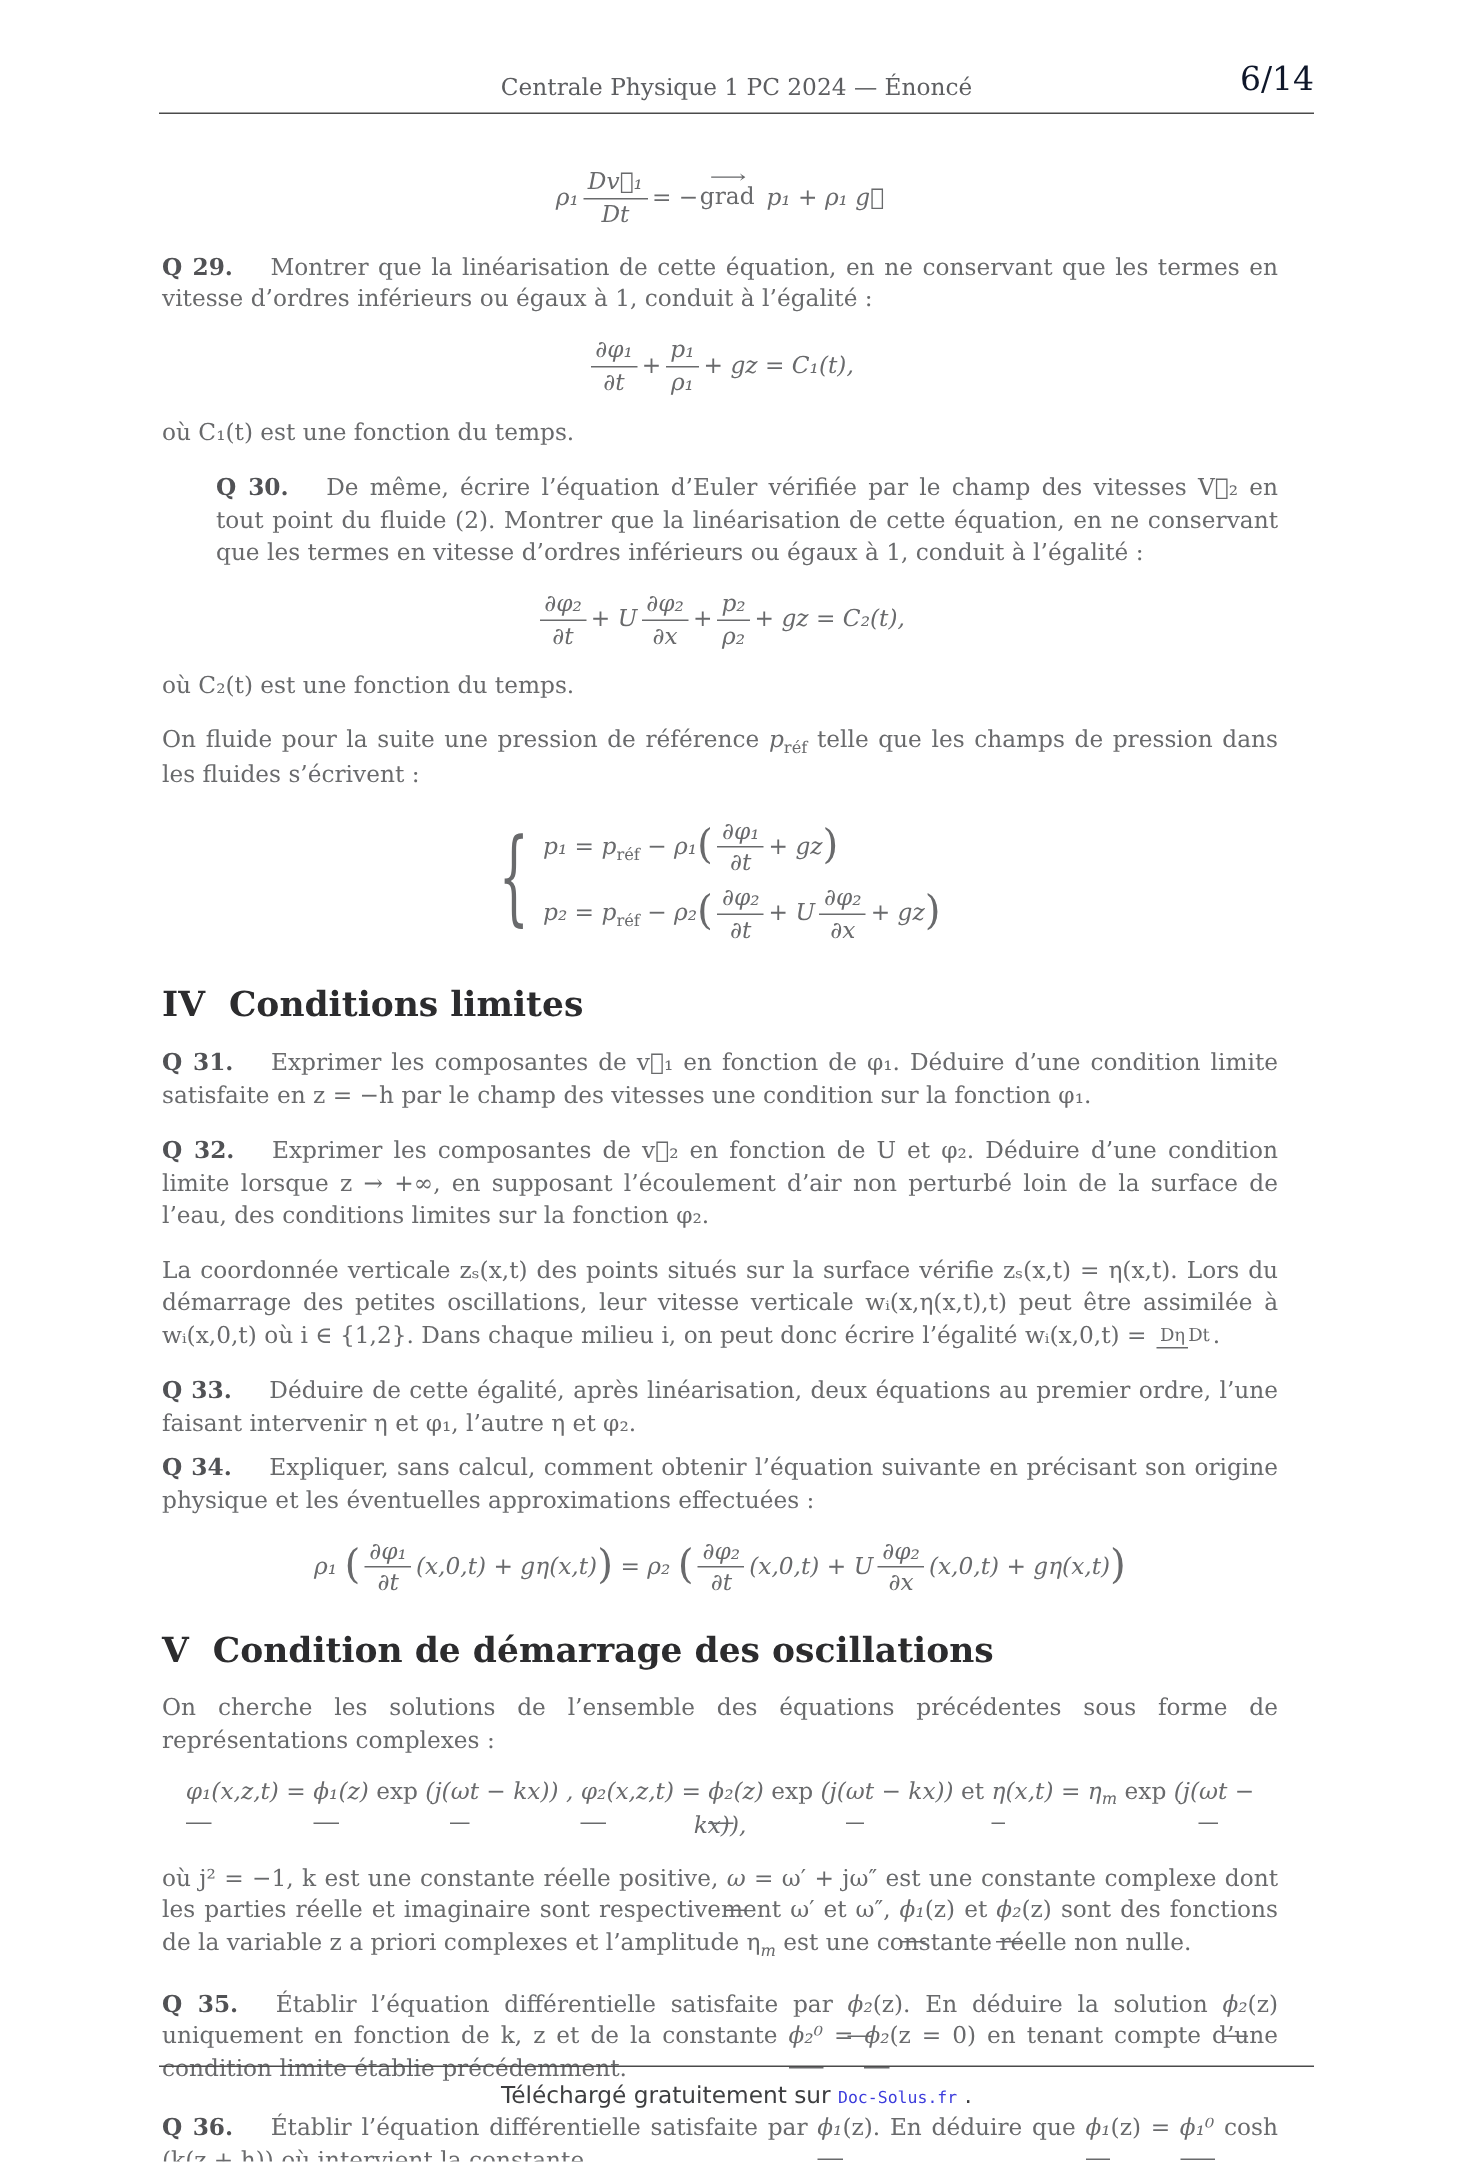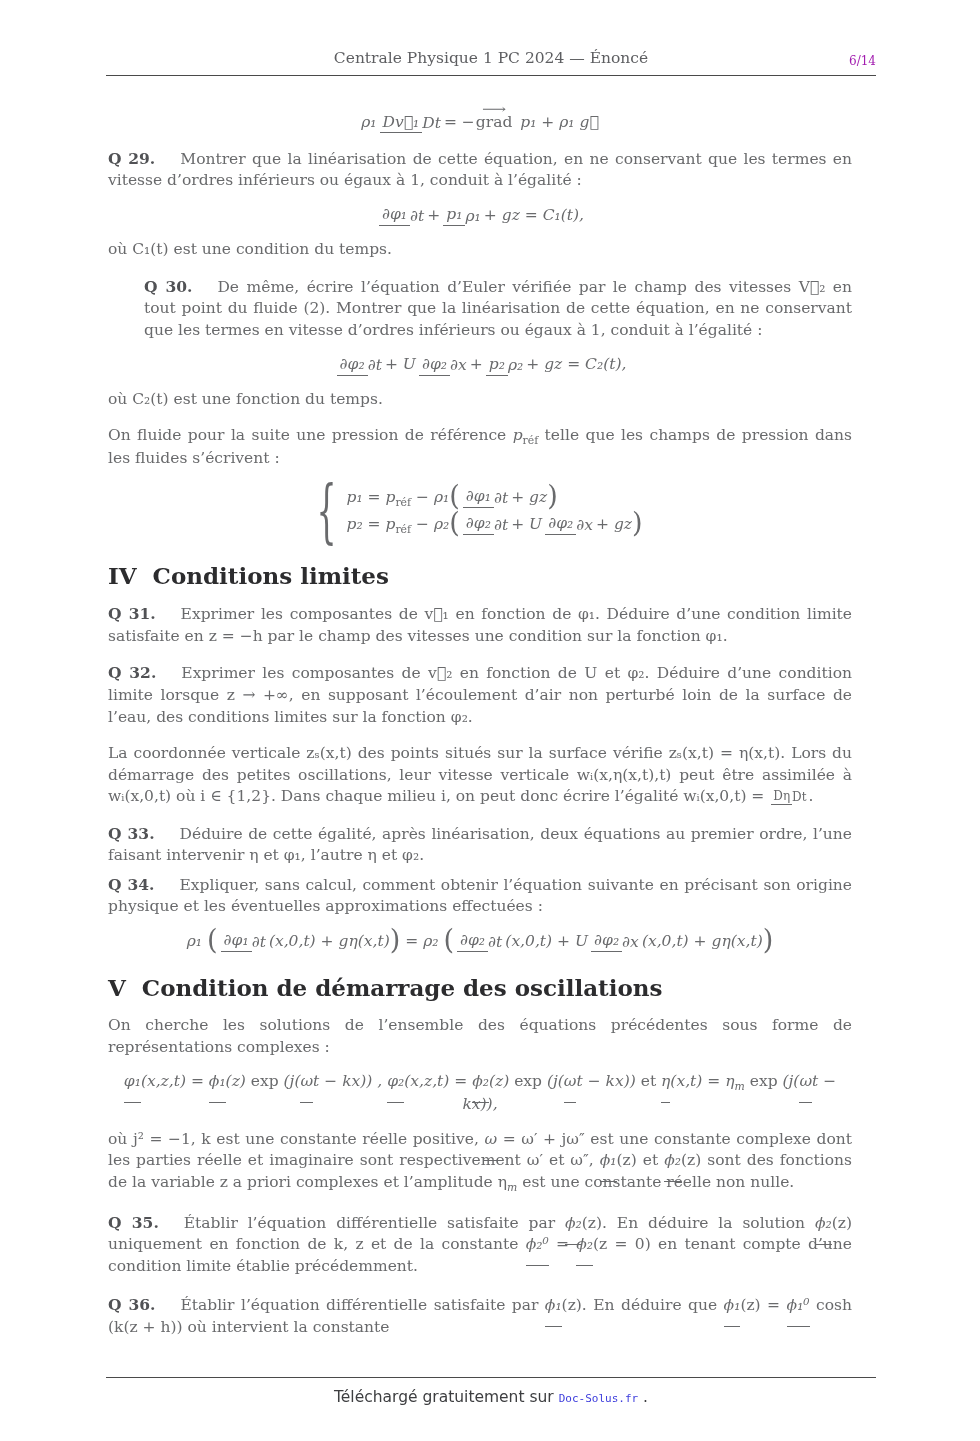--- a/index.html
+++ b/index.html
@@ -7,37 +7,37 @@
     width: 980px; height: 1441px; position: relative; overflow: hidden;
     font-family: "DejaVu Serif", "Liberation Serif", serif;
     color: #696a6c; font-size: 15.5px; line-height: 1.39;
   }
   .page { position: absolute; inset: 0; background: #ffffff; }
 
   
   .pageheader { position: absolute; top: 0; left: 106px; right: 104px; }
   .hrow { position: relative; height: 75px; border-bottom: 1px solid #4a4a4a; }
   .htitle { position: absolute; left: 0; right: 0; bottom: 5px; text-align: center; color: #5d5e61; }
-  .hpage { position: absolute; right: 0; bottom: 5px; color: #a21caf; font-size: 12px; }
+  .hpage { position: absolute; right: 0; bottom: 5px; color: #0f172a; font-size: 22px; }
 
   
   .content { position: absolute; top: 88px; left: 108px; width: 744px; }
   p { margin: 0; text-align: justify; }
   .blk { margin-top: 11px; }
   .follow { margin-top: 8px; }
   .qlabel { font-weight: bold; color: #515255; margin-right: 25px; }
 
   h2 { font-family: "DejaVu Serif", "Liberation Serif", serif; font-size: 23px;
        color: #2c2c2e; margin: 20px 0 9px 0; font-weight: bold; }
   h2 .secnum { margin-right: 16px; }
 
   
   .eq { text-align: center; margin: 13px 0; font-style: italic; }
   .eq .up, .up { font-style: normal; }
-  .frac { display: inline-flex; flex-direction: row; align-items: center;
+  .frac { display: inline-flex; flex-direction: column; align-items: center;
           vertical-align: middle; margin: 0 3px; line-height: 1.22; }
   .frac .fn { border-bottom: 1px solid currentColor; padding: 0 3px 1px 3px; }
   .frac .fd { padding-top: 1px; }
   .bp { font-style: normal; font-size: 1.75em; vertical-align: middle;
         line-height: 0; position: relative; top: -0.05em; }
   .sysflex { display: inline-flex; align-items: center; text-align: left; }
   .sysbrace { font-style: normal; font-size: 30px; display: inline-block;
               transform: scale(1.05, 2.3); transform-origin: center;
               margin-right: 10px; line-height: 1; }
   .sysline { margin: 4px 0; }
@@ -86,21 +86,21 @@
     <p class="blk" style="margin-top:14px;"><span class="qlabel">Q 29.</span><span>Montrer que la linéarisation de cette équation, en ne conservant que les termes en vitesse d’ordres inférieurs ou égaux à 1, conduit à l’égalité :</span></p>
 
     <div class="eq"><span class="frac">
           <span class="fn">∂φ₁</span>
           <span class="fd">∂t</span>
         </span><span>+</span><span class="frac">
           <span class="fn">p₁</span>
           <span class="fd">ρ₁</span>
         </span><span>+ gz = C₁(t),</span></div>
 
-    <p class="follow"><span>où C₁(t) est une condition du temps.</span></p>
+    <p class="follow"><span>où C₁(t) est une fonction du temps.</span></p>
 
     <p class="blk" style="margin-top:15px;margin-left:36px;"><span class="qlabel">Q 30.</span><span>De même, écrire l’équation d’Euler vérifiée par le champ des vitesses V⃗₂ en tout point du fluide (2). Montrer que la linéarisation de cette équation, en ne conservant que les termes en vitesse d’ordres inférieurs ou égaux à 1, conduit à l’égalité :</span></p>
 
     <div class="eq"><span class="frac">
           <span class="fn">∂φ₂</span>
           <span class="fd">∂t</span>
         </span><span>+ U</span><span class="frac">
           <span class="fn">∂φ₂</span>
           <span class="fd">∂x</span>
         </span><span>+</span><span class="frac">

